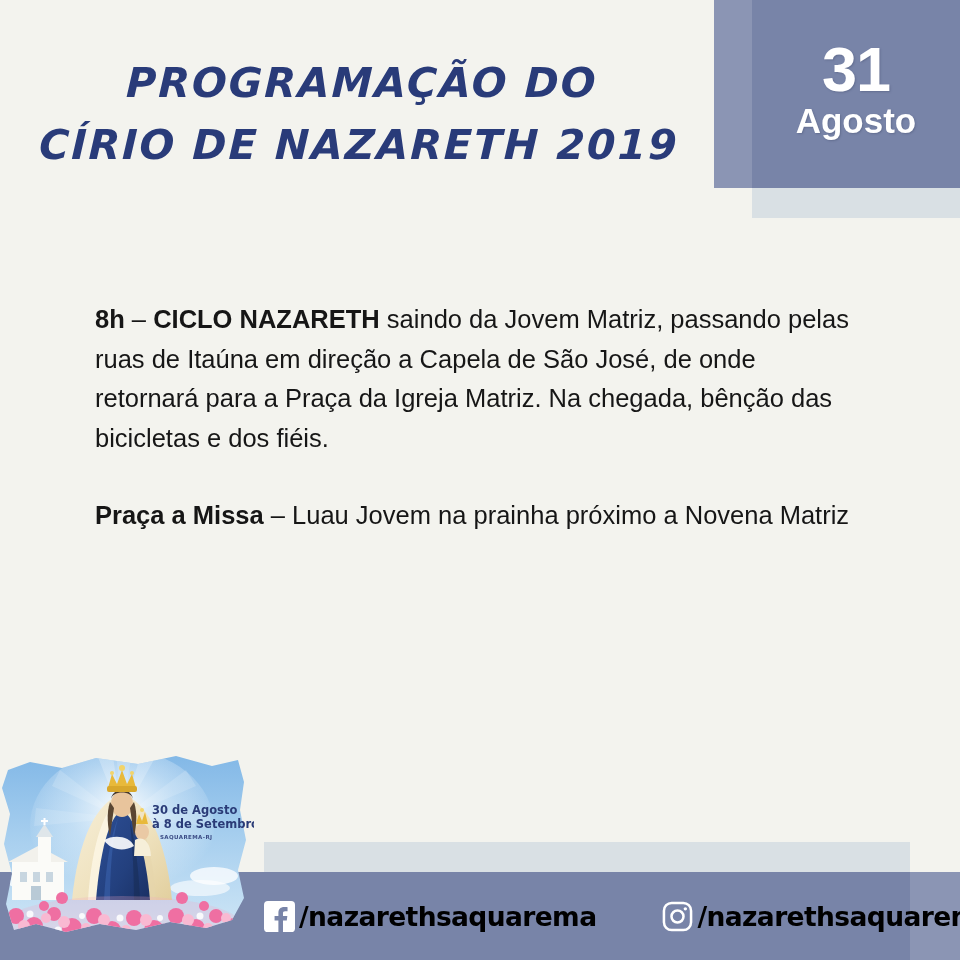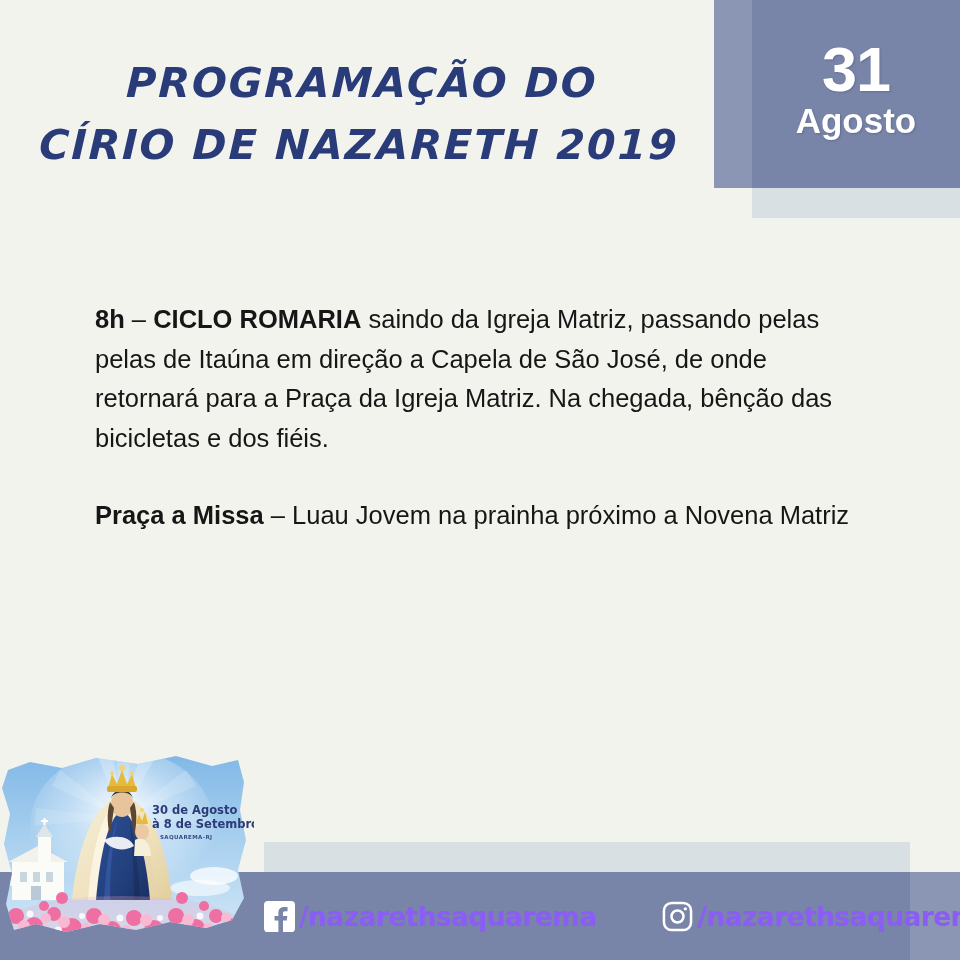--- a/index.html
+++ b/index.html
@@ -146,21 +146,21 @@
     display: flex;
     align-items: center;
     gap: 66px;
   }
   .social {
     display: flex;
     align-items: center;
     gap: 4px;
   }
   .social-handle {
-    color: #8b5cf6;
+    color: #000000;
     font-family: "DejaVu Sans", sans-serif;
     font-weight: bold;
     font-size: 26.5px;
     letter-spacing: -0.6px;
     white-space: nowrap;
   }
   .icon-fb, .icon-ig {
     width: 31px;
     height: 31px;
     flex: 0 0 auto;
@@ -191,21 +191,21 @@
   </div>
 
   <div class="title-block">
     <div class="title-line title-line-1">PROGRAMAÇÃO DO</div>
     <div class="title-line title-line-2">CÍRIO DE NAZARETH 2019</div>
   </div>
 
   <div class="content">
 
     <p class="para">
-      <b>8h</b><span> – </span><b>CICLO ROMARIA</b><span> saindo da Igreja Matriz, passando pelas pelas de Itaúna em direção a Capela de São José, de onde retornará para a Praça da Igreja Matriz. Na chegada, bênção das bicicletas e dos fiéis.</span>
+      <b>8h</b><span> – </span><b>CICLO NAZARETH</b><span> saindo da Jovem Matriz, passando pelas ruas de Itaúna em direção a Capela de São José, de onde retornará para a Praça da Igreja Matriz. Na chegada, bênção das bicicletas e dos fiéis.</span>
     </p>
 
 
     <p class="para">
       <b>Praça a Missa</b><span> – </span><span>Luau Jovem na prainha próximo a Novena Matriz</span>
     </p>
 
   </div>
 
   <div class="footer-pale"></div>

